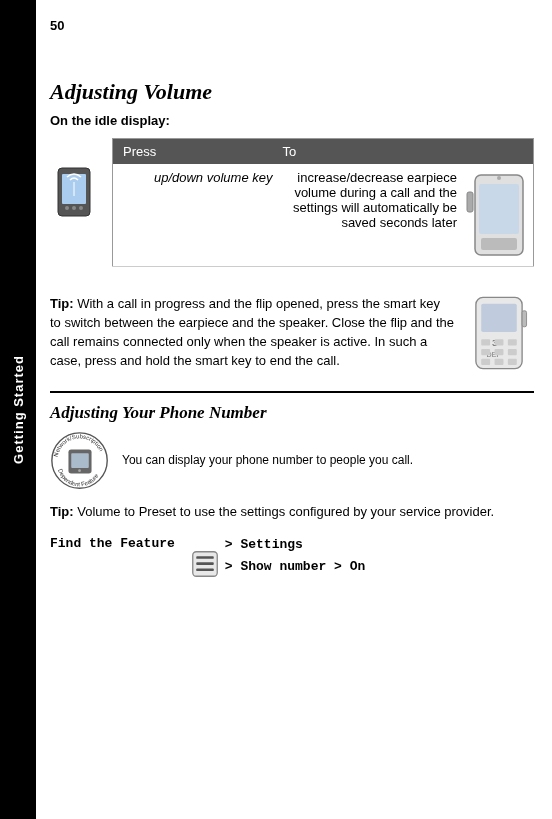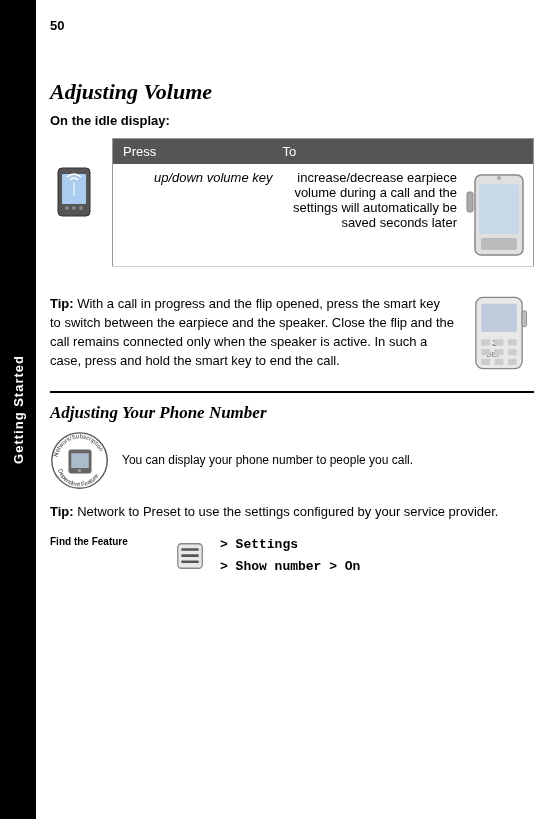--- a/index.html
+++ b/index.html
@@ -171,45 +171,45 @@
 
     
     .find-feature-block {
       display: flex;
       gap: 16px;
       align-items: flex-start;
       margin-top: 10px;
     }
 
     .find-feature-label {
-      font-size: 10px;
-      font-weight: bold;
-      font-family: Liberation Sans, sans-serif;
+      font-size: 13px;
+      font-weight: bold;
+      font-family: Liberation Mono, monospace;
       white-space: nowrap;
       min-width: 110px;
       padding-top: 2px;
     }
 
     .menu-icon {
       width: 28px;
       height: 28px;
       flex-shrink: 0;
     }
 
     .find-feature-path {
       font-size: 13px;
       font-weight: bold;
       font-family: 'Courier New', monospace;
       line-height: 1.7;
     }
 
     .menu-and-path {
       display: flex;
-      gap: 16px;
-      align-items: center;
+      gap: 6px;
+      align-items: flex-end;
     }
   </style>
 </head>
 <body>
 
 <div class="page-wrapper">
 
   <div class="sidebar">
     <span class="sidebar-label">Getting Started</span>
   </div>
@@ -322,21 +322,21 @@
 
         <rect x="20" y="20" width="25" height="26" rx="3" fill="#666"></rect>
         <rect x="23" y="24" width="19" height="16" rx="1" fill="#aabbcc"></rect>
         <circle cx="32" cy="43" r="1.5" fill="#aaa"></circle>
       </svg>
 
       <p class="feature-intro-text">You can display your phone number to people you call.</p>
     </div>
 
     <p class="tip-text" style="margin-bottom:12px;">
-      <span class="tip-label">Tip:</span><span> Network to Preset to use the settings configured by your service provider.</span>
+      <span class="tip-label">Tip:</span><span> Volume to Preset to use the settings configured by your service provider.</span>
     </p>
 
     <div class="find-feature-block">
       <span class="find-feature-label">Find the Feature</span>
 
       <div class="menu-and-path">
 
         <svg class="menu-icon" width="32" height="32" viewBox="0 0 32 32">
           <rect x="2" y="2" width="28" height="28" rx="4" fill="#e8e8e8" stroke="#888" stroke-width="1.5"></rect>
           <rect x="6" y="7" width="20" height="3" rx="1" fill="#555"></rect>

